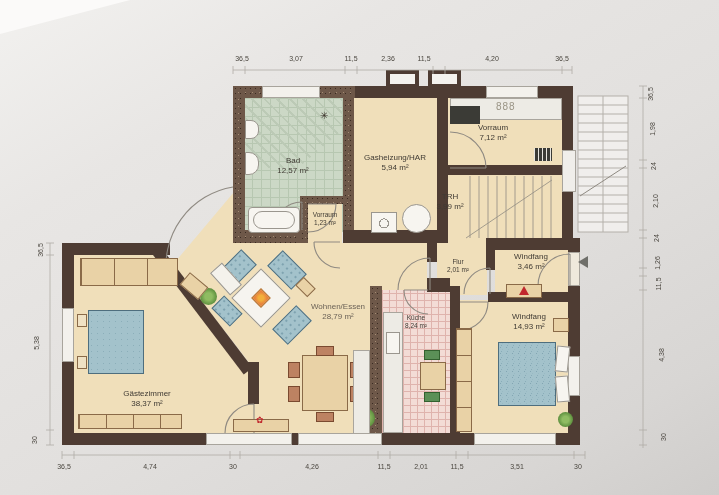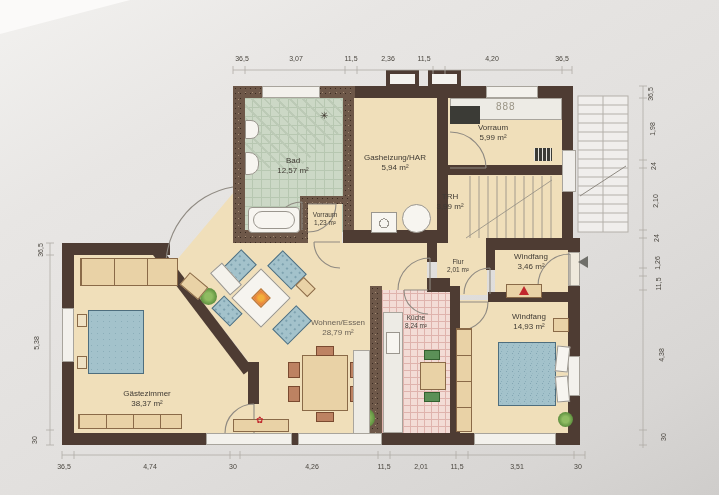--- a/index.html
+++ b/index.html
@@ -185,26 +185,26 @@
   <div class="furn" style="left:182px;top:278px;width:24px;height:16px;transform:rotate(40deg)"></div>
   <div class="blue" style="left:88px;top:310px;width:56px;height:64px;background-image:linear-gradient(100deg,transparent 45%,#7fa3b0 46%,transparent 48%)"></div>
   <div class="furn" style="left:77px;top:314px;width:10px;height:13px;background:#f0e2c4"></div>
   <div class="furn" style="left:77px;top:356px;width:10px;height:13px;background:#f0e2c4"></div>
   <div class="furn" style="left:78px;top:414px;width:104px;height:15px;background-image:linear-gradient(90deg,#8a6a48 1px,transparent 1px);background-size:27px 100%"></div>
   <div class="furn" style="left:233px;top:419px;width:56px;height:13px"></div>
   <div class="glyph red" style="left:256px;top:415px;font-size:9px">✿</div>
 
   <div class="rlabel" style="left:293px;top:166px"><span>Bad</span><br><span>12,57 m²</span></div>
   <div class="rlabel" style="left:395px;top:163px"><span>Gasheizung/HAR</span><br><span>5,94 m²</span></div>
-  <div class="rlabel" style="left:493px;top:133px"><span>Vorraum</span><br><span>5,99 m²</span></div>
+  <div class="rlabel" style="left:493px;top:133px"><span>Vorraum</span><br><span>7,12 m²</span></div>
   <div class="rlabel" style="left:450px;top:202px"><span>TRH</span><br><span>3,99 m²</span></div>
   <div class="rlabel sm" style="left:325px;top:219px"><span>Vorraum</span><br><span>1,23 m²</span></div>
   <div class="rlabel sm" style="left:458px;top:266px"><span>Flur</span><br><span>2,01 m²</span></div>
   <div class="rlabel" style="left:531px;top:262px"><span>Windfang</span><br><span>3,46 m²</span></div>
-  <div class="rlabel" style="left:338px;top:328px;color:#6b6257"><span>Wohnen/Essen</span><br><span>28,79 m²</span></div>
+  <div class="rlabel" style="left:338px;top:312px;color:#6b6257"><span>Wohnen/Essen</span><br><span>28,79 m²</span></div>
   <div class="rlabel sm" style="left:416px;top:322px"><span>Küche</span><br><span>8,24 m²</span></div>
   <div class="rlabel" style="left:529px;top:322px"><span>Windfang</span><br><span>14,93 m²</span></div>
   <div class="rlabel" style="left:147px;top:399px"><span>Gästezimmer</span><br><span>38,37 m²</span></div>
 
   <div class="dim" style="left:242px;top:58px">36,5</div>
   <div class="dim" style="left:296px;top:58px">3,07</div>
   <div class="dim" style="left:351px;top:58px">11,5</div>
   <div class="dim" style="left:388px;top:58px">2,36</div>
   <div class="dim" style="left:424px;top:58px">11,5</div>
   <div class="dim" style="left:492px;top:58px">4,20</div>

